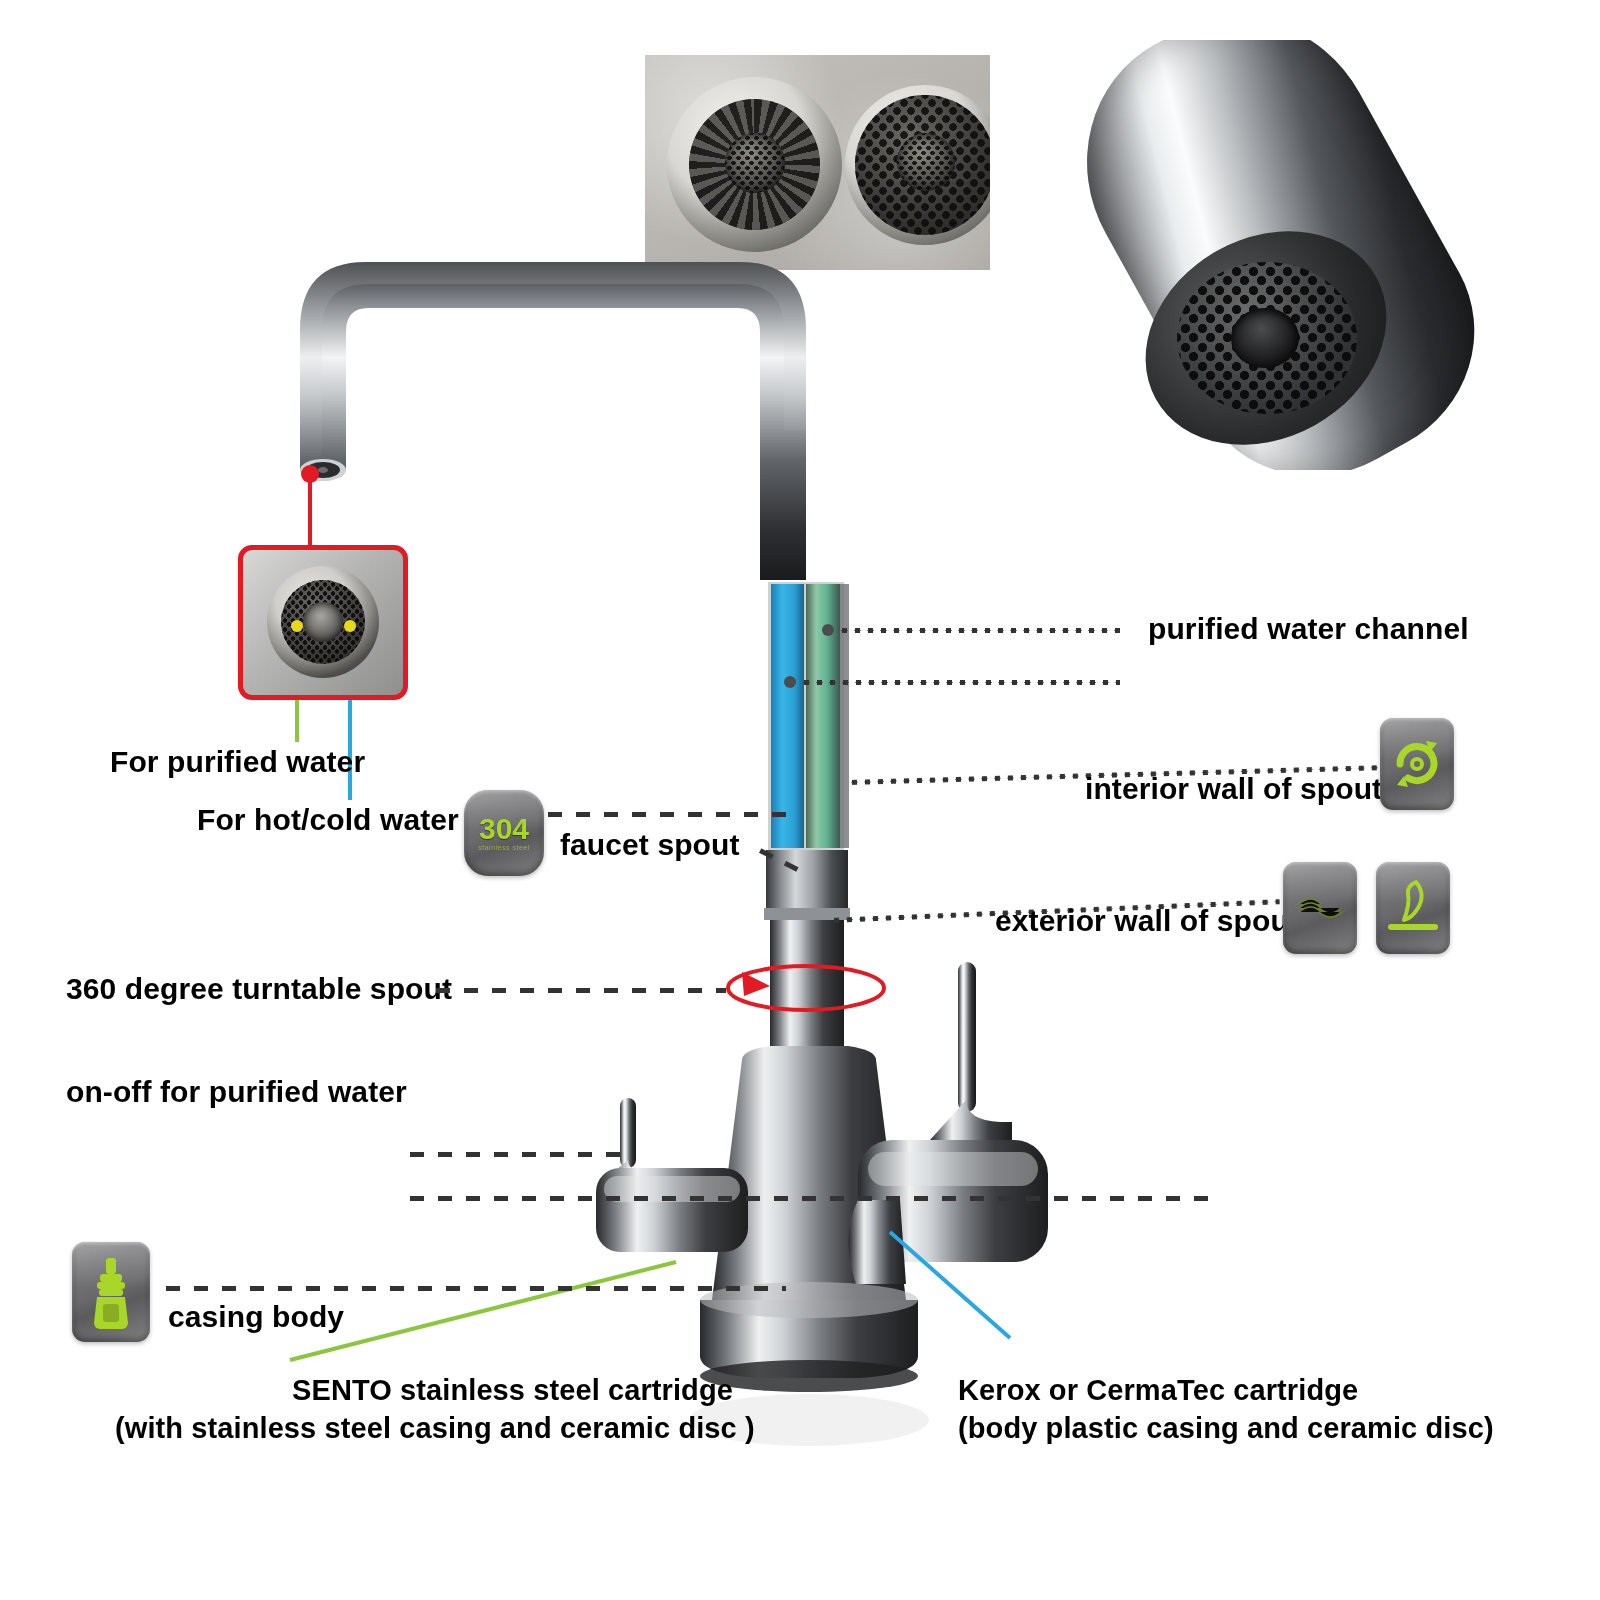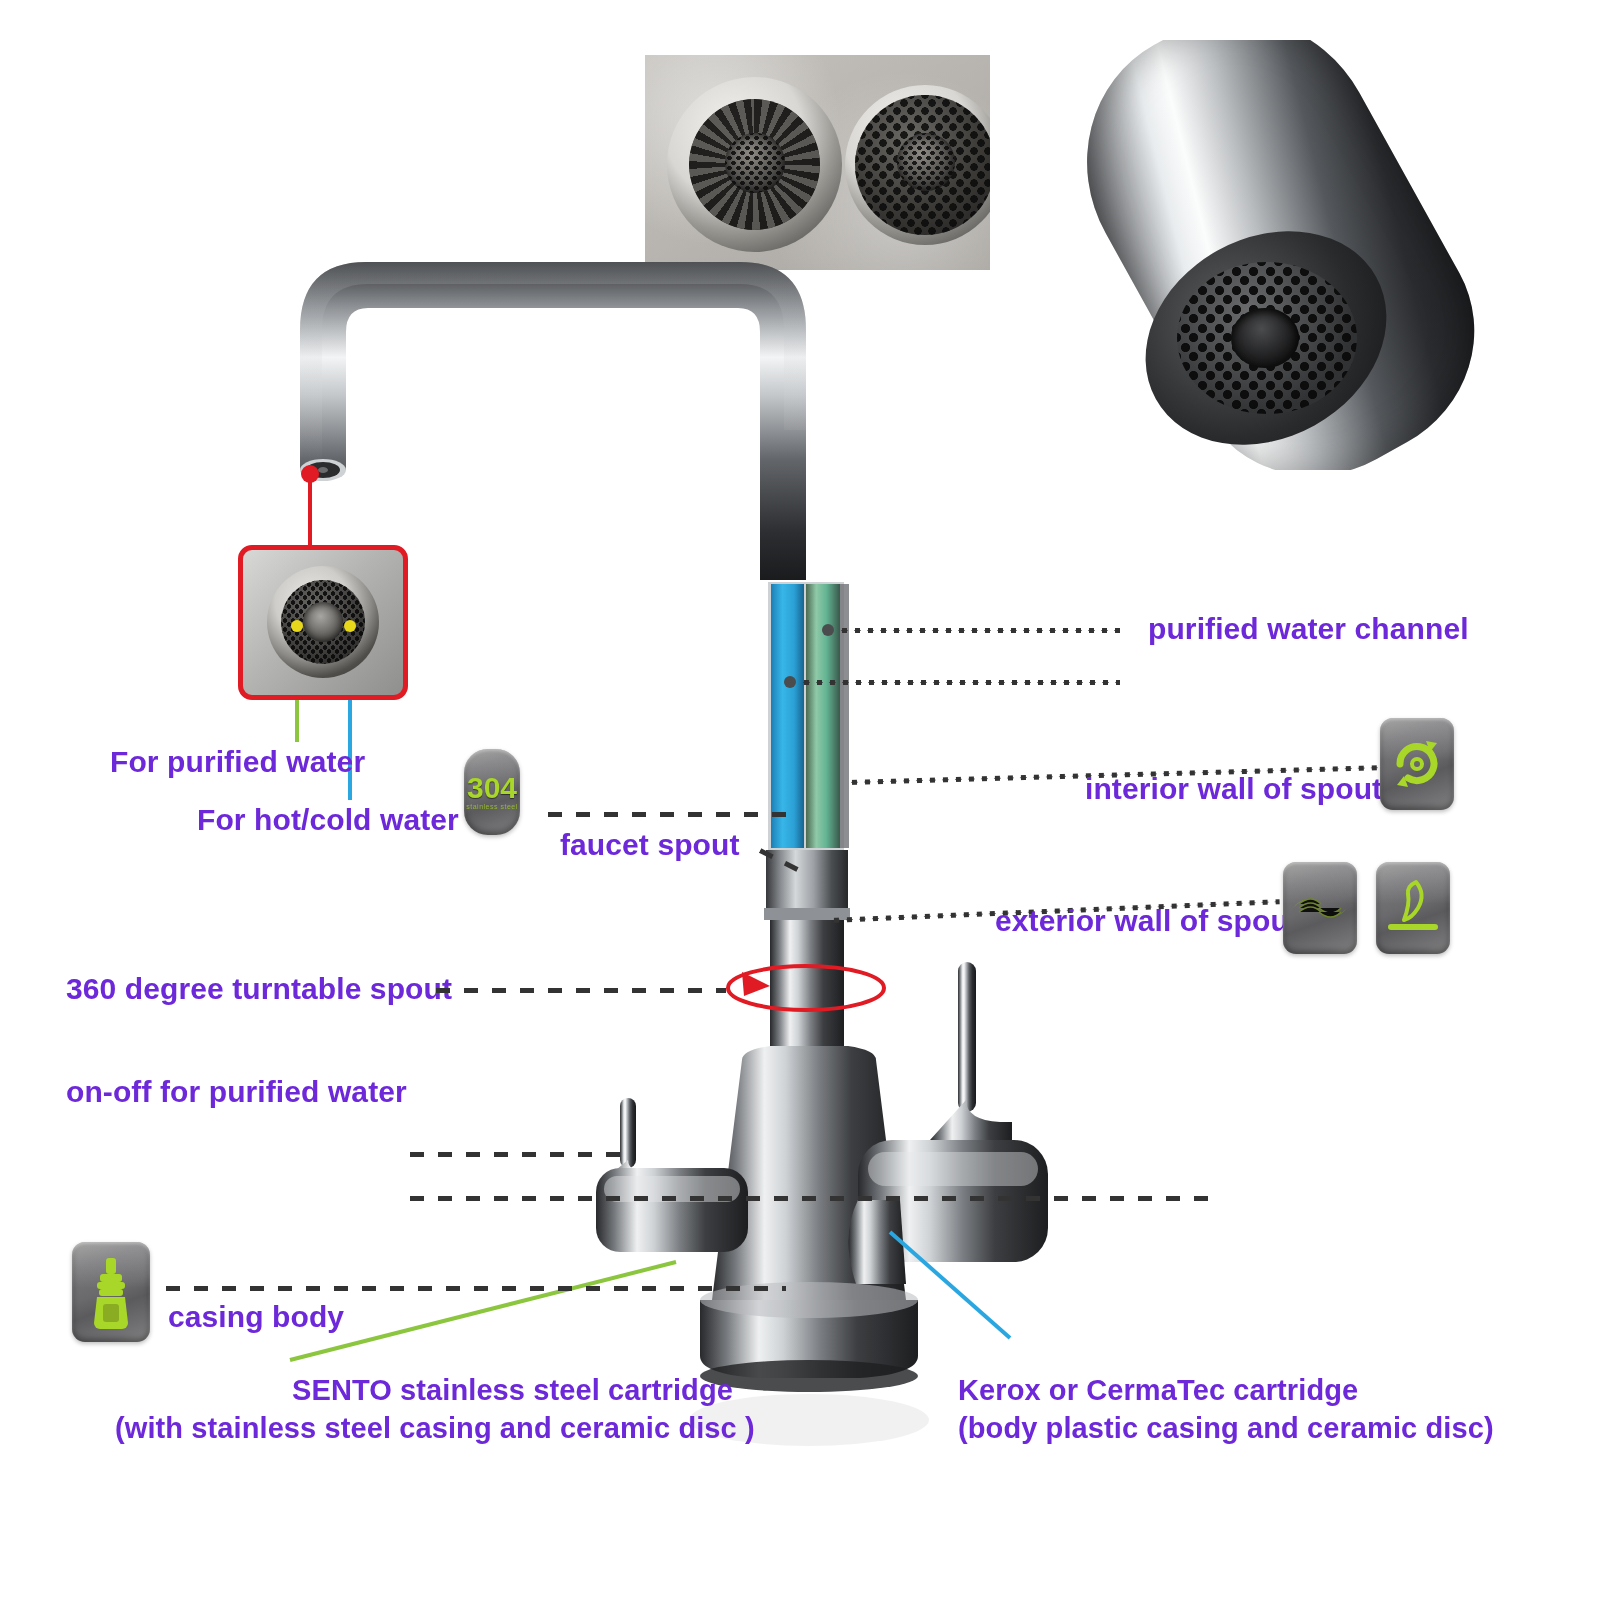--- a/index.html
+++ b/index.html
@@ -1,19 +1,19 @@
 <!DOCTYPE html>
 <html><head>
 <meta charset="utf-8">
 <style>
   html,body{margin:0;padding:0;background:#fff;}
   body{width:1600px;height:1600px;font-family:"Liberation Sans",sans-serif;}
   #stage{position:relative;width:1600px;height:1600px;overflow:hidden;background:#ffffff;}
 
-  .lbl{position:absolute;color:#6d28d9;font-weight:bold;white-space:nowrap;letter-spacing:.1px;}
+  .lbl{position:absolute;color:#000000;font-weight:bold;white-space:nowrap;letter-spacing:.1px;}
   .lbl.s30{font-size:30px;}
   .lbl.s29{font-size:29px;}
 
   
   .dotline{position:absolute;height:5px;
     background-image:radial-gradient(circle,#333 42%,rgba(0,0,0,0) 45%);
     background-size:13px 5px;background-repeat:repeat-x;}
   .dashline{position:absolute;height:5px;
     background-image:linear-gradient(to right,#333 0 14px,rgba(0,0,0,0) 14px 28px);
     background-size:28px 5px;background-repeat:repeat-x;}
@@ -276,21 +276,21 @@
     <div class="gloss"></div>
     <svg viewBox="0 0 74 92">
       <path d="M40 20 q10 12 2 26 q-6 10 -14 12 q6 -16 4 -26 q-1 -8 8 -12 z" fill="none" stroke="#a8d629" stroke-width="4" stroke-linejoin="round"></path>
       <rect x="12" y="62" width="50" height="6" rx="3" fill="#a8d629"></rect>
     </svg>
   </div>
 
   <div class="lbl s30" style="left:110px;top:745px;">For purified water</div>
   <div class="lbl s30" style="left:197px;top:803px;">For hot/cold water</div>
 
-  <div class="badge" style="left:464px;top:749px;width:56px;height:86px;border-radius:24px;">
+  <div class="badge" style="left:464px;top:790px;width:80px;height:86px;border-radius:24px;">
     <div class="gloss"></div>
     <div class="b304" style="top:22px;font-size:30px;">304</div>
     <div class="b304sub" style="top:54px;">stainless steel</div>
   </div>
   <div class="dashline" style="left:548px;top:812px;width:240px;"></div>
   <div class="dashline" style="left:760px;top:848px;width:48px;transform:rotate(27deg);transform-origin:left center;"></div>
   <div class="lbl s30" style="left:560px;top:828px;">faucet spout</div>
 
   <div class="lbl s30" style="left:66px;top:972px;">360 degree turntable spout</div>
   <div class="dashline" style="left:436px;top:988px;width:290px;"></div>

